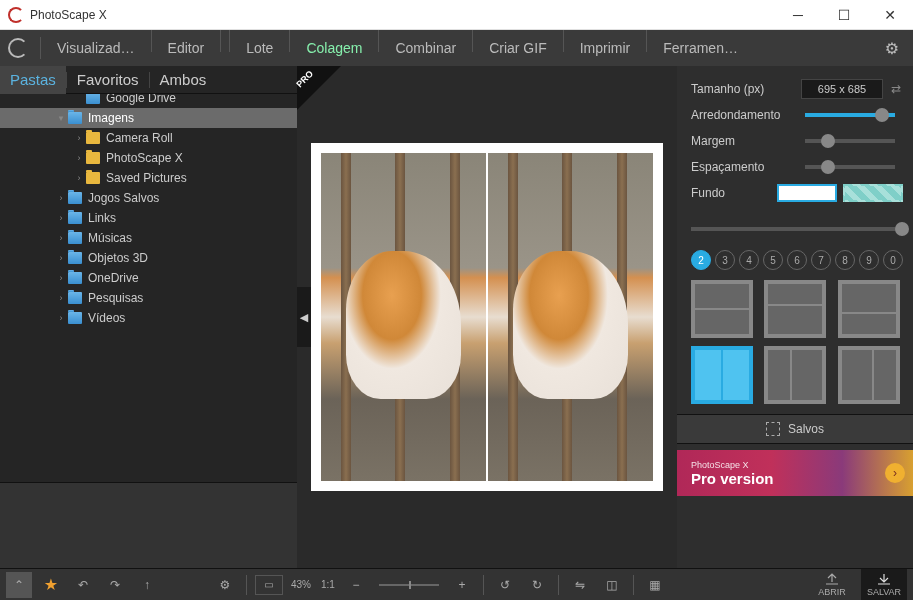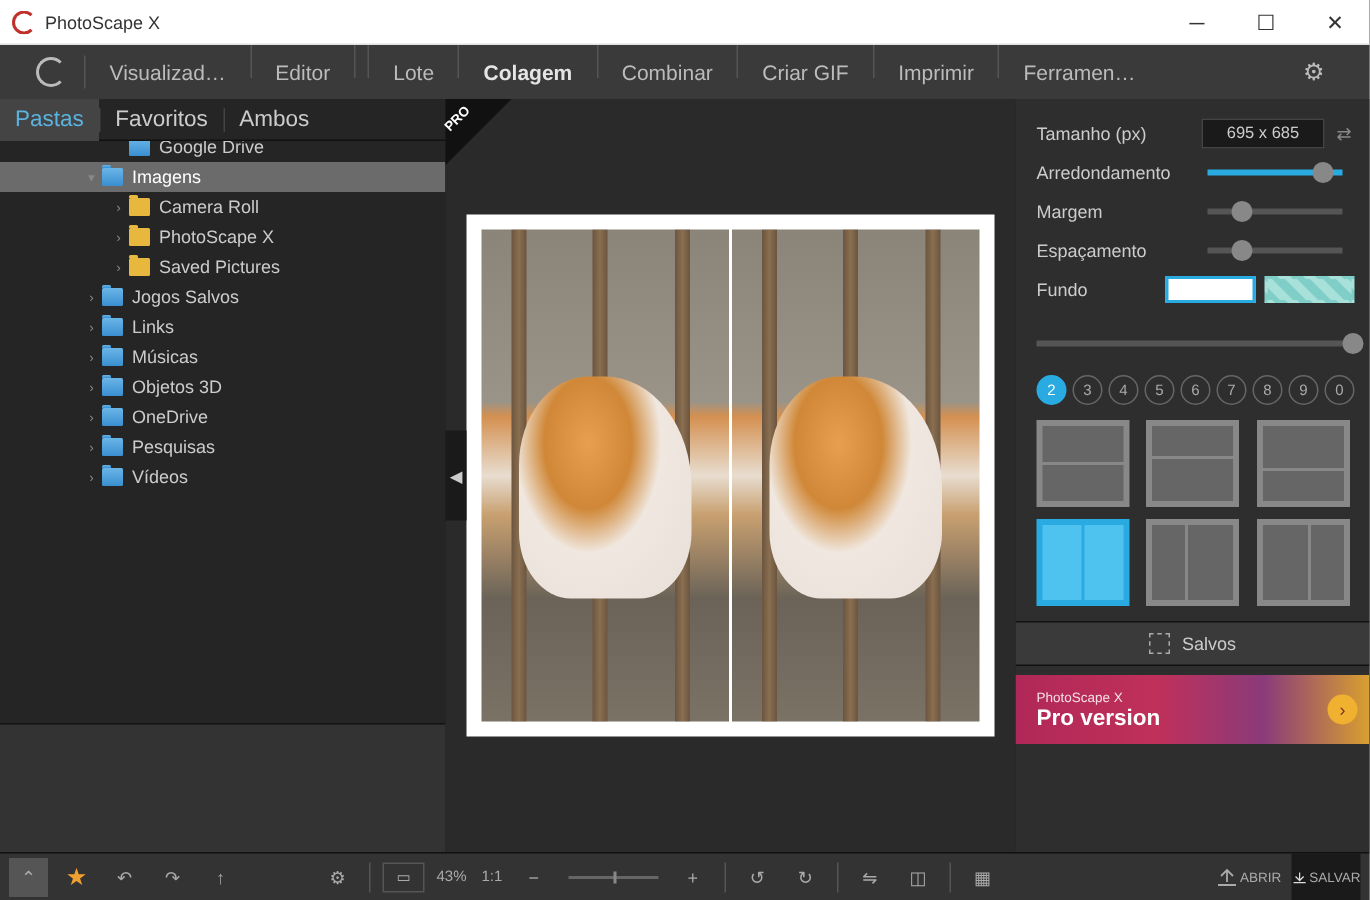--- a/index.html
+++ b/index.html
@@ -6,25 +6,25 @@
 body { width:913px; height:600px; background:#fff; overflow:hidden; position:relative; }
 
 
 .titlebar { height:30px; background:#fff; display:flex; align-items:center; padding:0 0 0 8px; border-bottom:1px solid #e0e0e0; }
 .app-logo { width:16px; height:16px; border:2px solid #c0302b; border-radius:50%; border-right-color:transparent; margin-right:6px; }
 .app-title { font-size:12px; color:#333; flex:1; }
 .win-btns { display:flex; }
 .win-btn { width:46px; height:30px; display:flex; align-items:center; justify-content:center; font-size:14px; color:#333; cursor:pointer; }
 
 
-.main-toolbar { height:36px; background:#3a3a3a; display:flex; align-items:center; padding:0 24px; gap:0; }
+.main-toolbar { height:36px; background:#3a3a3a; display:flex; align-items:center; padding:0 8px; gap:0; }
 .tb-logo { width:20px; height:20px; border:2px solid #bbb; border-radius:50%; border-right-color:transparent; margin-right:8px; }
 .tb-sep { width:1px; height:22px; background:#555; margin:0 4px; }
 .tb-tab { padding:0 12px; height:36px; display:flex; align-items:center; color:#bbb; font-size:14px; cursor:pointer; white-space:nowrap; }
-.tb-tab.active { color:#e5e5e5; font-weight:700; }
+.tb-tab.active { color:#86efac; font-weight:400; }
 .tb-spacer { flex:1; }
 .gear { color:#bbb; font-size:16px; padding:0 6px; cursor:pointer; }
 
 
 .body { display:flex; height:calc(600px - 30px - 36px - 32px); background:#1e1e1e; }
 
 
 .left { width:297px; background:#252525; display:flex; flex-direction:column; }
 .left-tabs { height:28px; display:flex; align-items:center; border-bottom:1px solid #111; }
 .left-tab { padding:0 10px; height:28px; display:flex; align-items:center; color:#ccc; font-size:15px; cursor:pointer;text-align:center; }
@@ -86,21 +86,21 @@
 .bottom { height:32px; background:#333; display:flex; align-items:center; padding:0 6px; gap:6px; color:#aaa; font-size:12px; border-top:1px solid #111; }
 .bb-btn { width:26px; height:26px; display:flex; align-items:center; justify-content:center; cursor:pointer; color:#aaa; }
 .bb-btn.up { background:#555; }
 .star { color:#f0a030; font-size:16px; }
 .bb-sep { width:1px; height:20px; background:#555; margin:0 2px; }
 .zoom-box { width:28px; height:20px; border:1px solid #555; display:flex; align-items:center; justify-content:center; font-size:10px; }
 .zoom-pct { font-size:10px; margin:0 2px; }
 .zoom-line { width:60px; height:2px; background:#666; position:relative; margin:0 4px; }
 .zoom-line::before { content:""; position:absolute; left:50%; top:-3px; width:2px; height:8px; background:#888; }
 .bb-spacer { flex:1; }
-.bb-big { width:46px; height:32px; display:flex; align-items:center; justify-content:center; cursor:pointer; font-size:9px; gap:1px; }
+.bb-big { width:46px; height:32px; display:flex; flex-direction:column; align-items:center; justify-content:center; cursor:pointer; font-size:9px; gap:1px; }
 .bb-big.save { background:#1a1a1a; }
 .bb-big svg { width:16px; height:14px; }
 </style>
 </head>
 <body>
 
 <div class="titlebar">
   <div class="app-logo"></div>
   <div class="app-title">PhotoScape X</div>
   <div class="win-btns">

